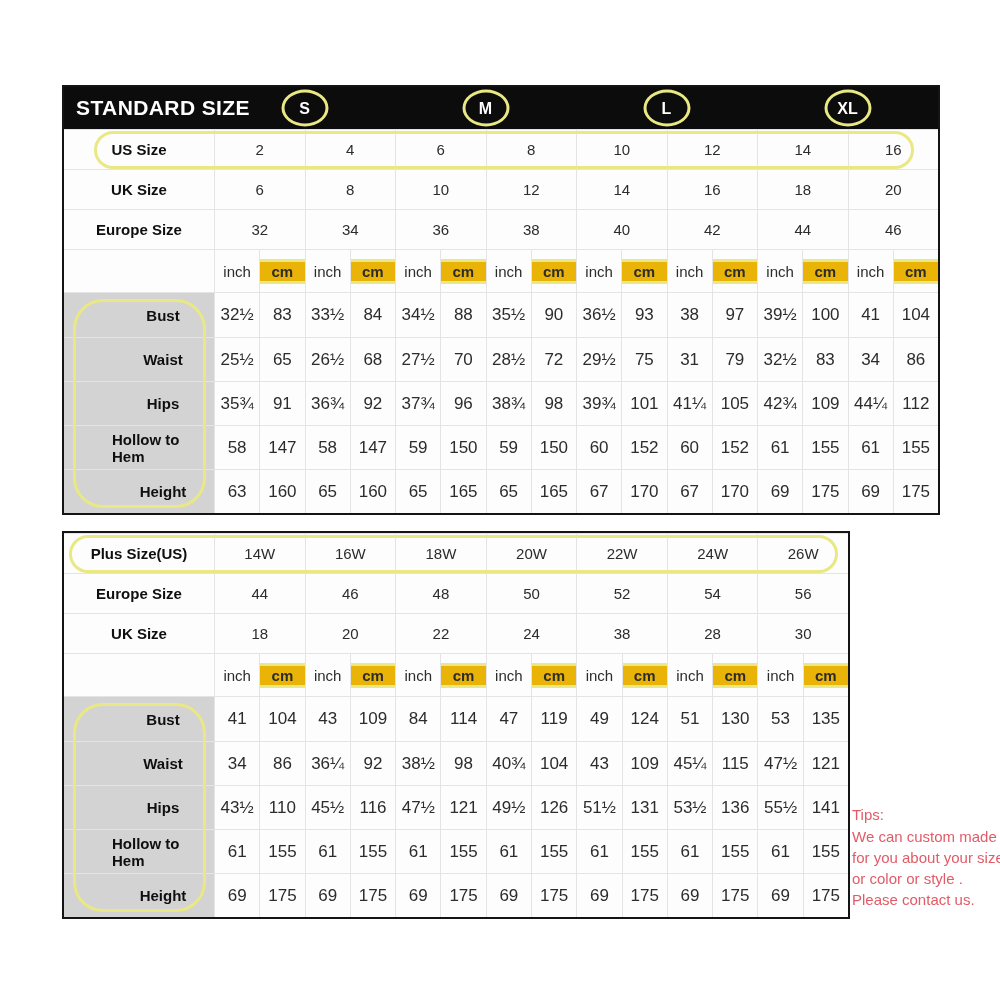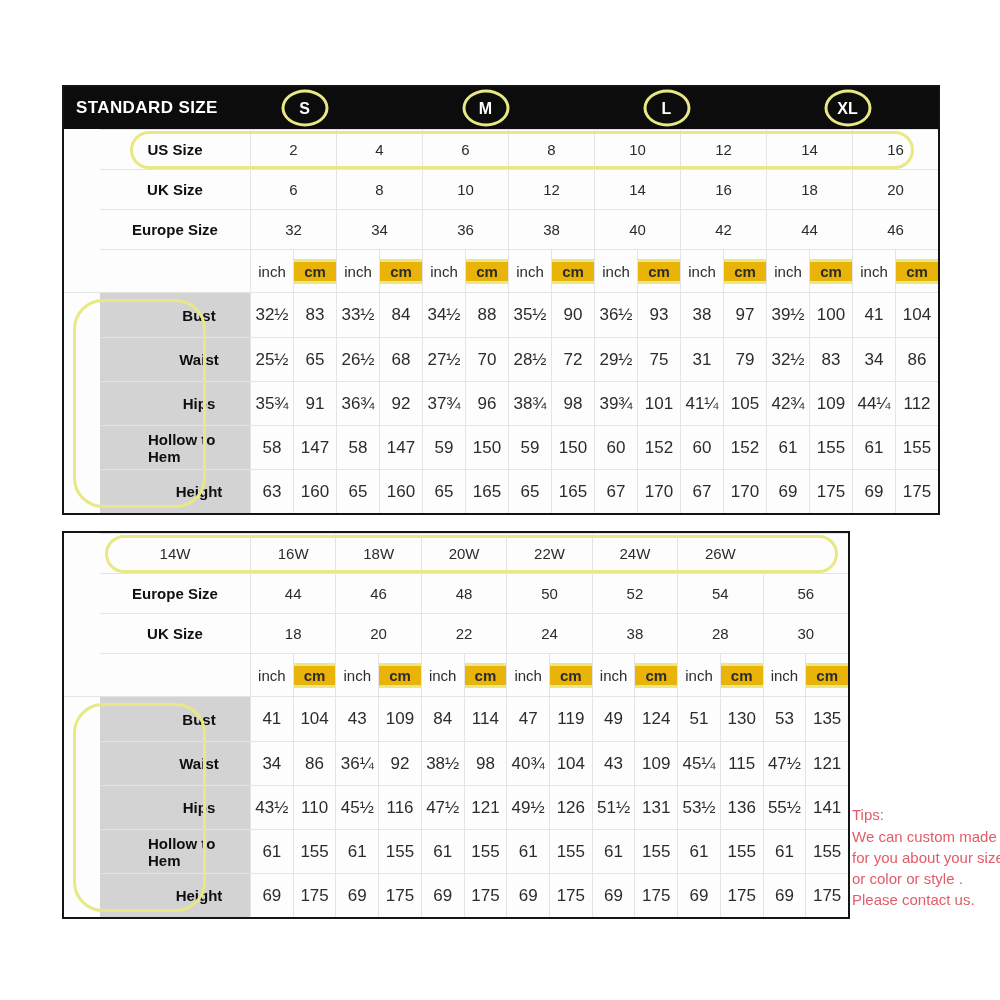--- a/index.html
+++ b/index.html
@@ -13,27 +13,27 @@
   *{margin:0;padding:0;box-sizing:border-box;}
   html,body{width:1000px;height:1000px;background:#ffffff;
     font-family:"Liberation Sans","DejaVu Sans",sans-serif;}
   .canvas{position:relative;width:1000px;height:1000px;background:#fff;overflow:hidden;}
 
   .tbl{position:absolute;border:2px solid #141414;background:#fdfdfd;}
   #standard-table{left:62px;top:85px;width:878px;}
   #plus-table{left:62px;top:531px;width:788px;}
 
   .hdr{position:relative;height:42px;background:var(--bar);display:flex;align-items:center;}
-  .hdr-title{color:#fff;font-weight:bold;font-size:17px;letter-spacing:.4px;padding-left:12px;}
+  .hdr-title{color:#fff;font-weight:bold;font-size:21px;letter-spacing:.4px;padding-left:12px;}
   .size-circle{position:absolute;top:50%;transform:translate(-50%,-50%);
     width:47px;height:37px;border:3px solid var(--yl);border-radius:50%;
     color:#fff;font-weight:bold;font-size:16px;
     display:flex;align-items:center;justify-content:center;}
 
-  .row{display:grid;position:relative;border-top:1px solid var(--grid);margin-left:36px;}
+  .row{display:grid;position:relative;border-top:1px solid var(--grid);}
   .size-row{height:40px;}
   .unit-row{height:43px;}
   .measure-row{height:44px;}
 
   .cell{display:flex;align-items:center;justify-content:center;
     font-size:15px;color:var(--ink);overflow:hidden;}
   .cell:not(:first-child){border-left:1px solid var(--grid);}
   .cell.label{font-weight:bold;color:#0f0f0f;font-size:15px;}
   .cell.label.grey{background:var(--label-grey);padding-left:48px;}
   .cell.num.big{font-size:17px;}
@@ -234,20 +234,21 @@
             <div class="cell num big">175</div>
           </div>
           <div class="label-oval"></div>
         </div>
       </div>
   </div>
 
   <div class="tbl" id="plus-table">
     <div id="plus-rows">
         <div class="row size-row" style="grid-template-columns: 150px repeat(7, 1fr);">
+          <div class="cell label">Plus Size(US)</div>
           <div class="cell num">14W</div>
           <div class="cell num">16W</div>
           <div class="cell num">18W</div>
           <div class="cell num">20W</div>
           <div class="cell num">22W</div>
           <div class="cell num">24W</div>
           <div class="cell num">26W</div>
           <div class="row-oval"></div>
         </div>
         <div class="row size-row" style="grid-template-columns: 150px repeat(7, 1fr);">

